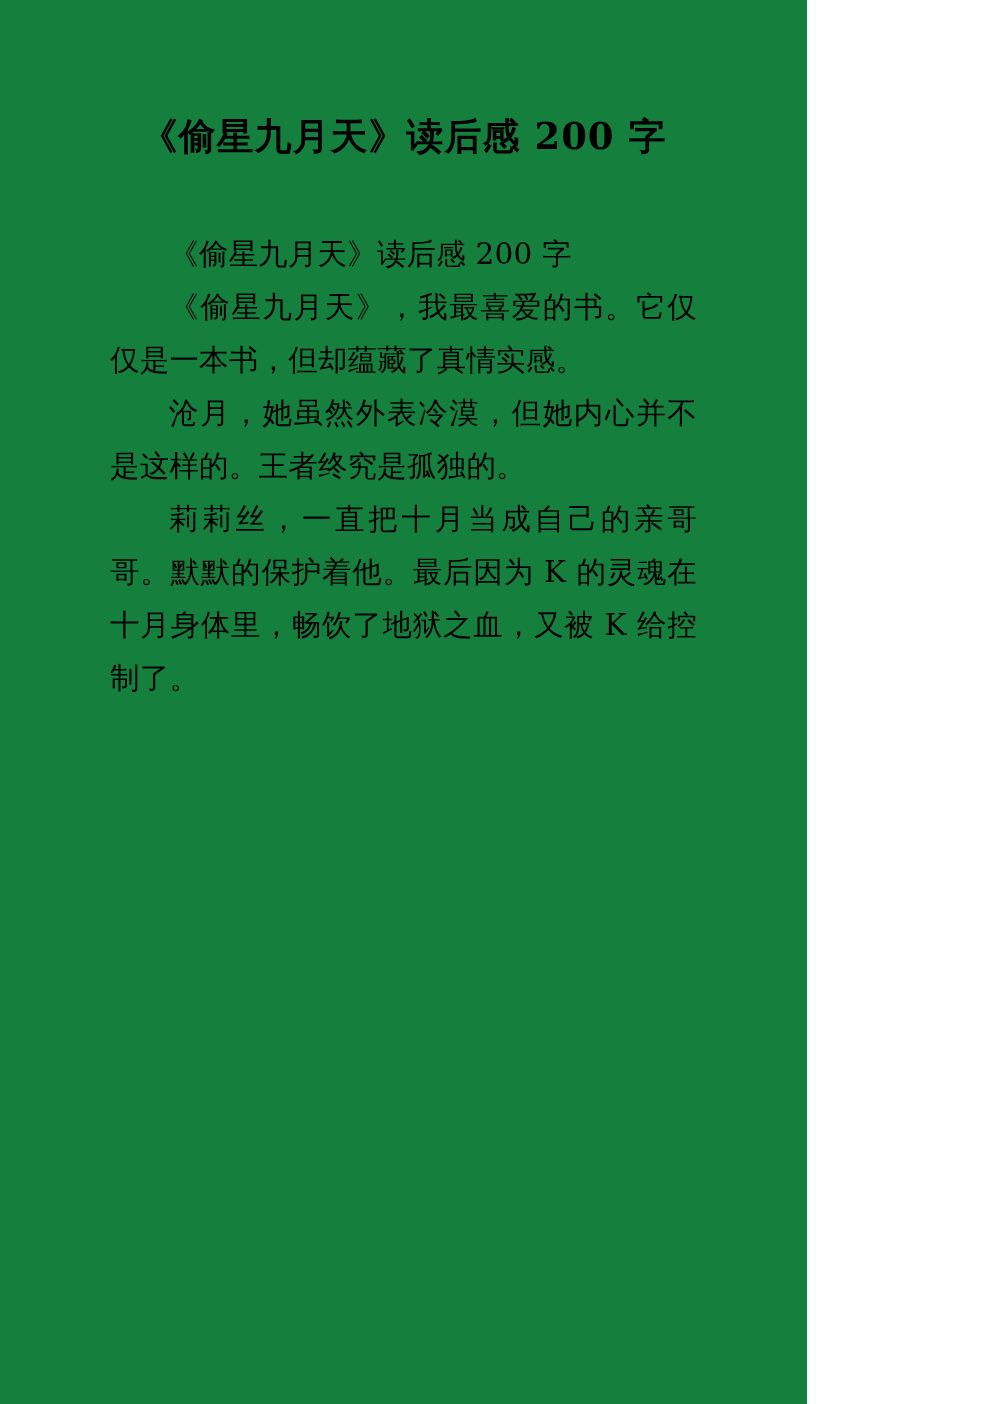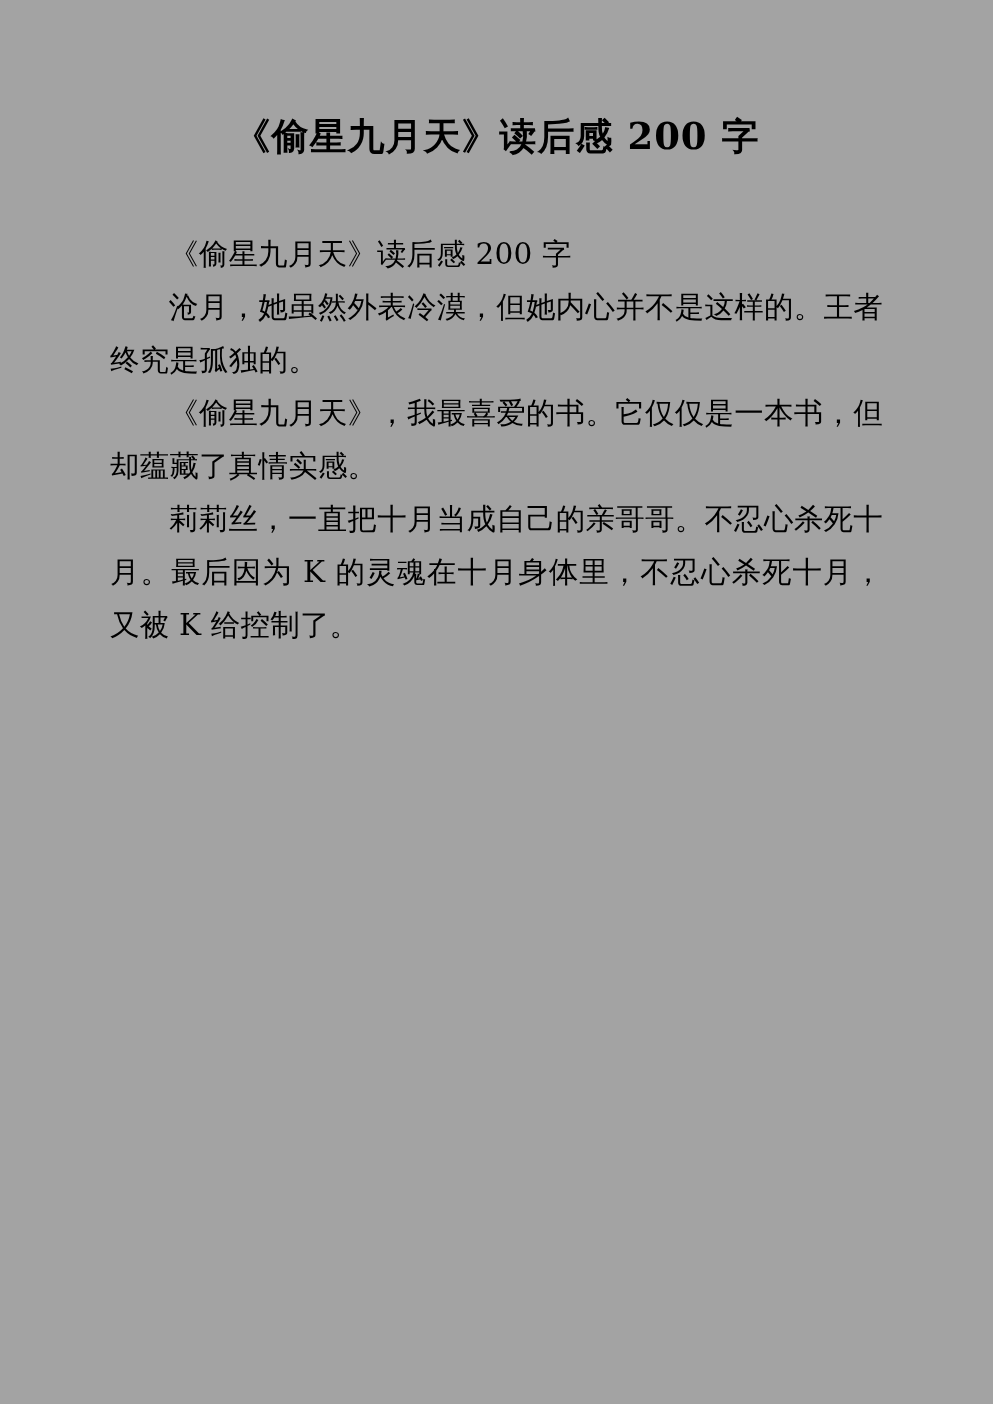--- a/index.html
+++ b/index.html
@@ -9,25 +9,25 @@
   }
   body {
     width: 993px;
     height: 1404px;
     font-family: "Liberation Serif", "DejaVu Serif", serif;
     color: #000000;
     overflow: hidden;
   }
   .page {
     position: relative;
-    width: 993px;
+    width: 807px;
     height: 1404px;
     box-sizing: border-box;
     padding: 0 110px;
-    background: #a3a3a3;
+    background: #15803d;
   }
   .doc-title {
     margin: 0;
     padding-top: 112px;
     text-align: center;
     font-size: 37px;
     font-weight: bold;
     letter-spacing: 1px;
     line-height: 1.35;
     font-family: "DejaVu Serif", "Liberation Serif", serif;
@@ -47,17 +47,17 @@
   }
 </style>
 </head>
 <body>
 
 <div class="page">
   <h1 class="doc-title">《偷星九月天》读后感 200 字</h1>
 
   <div class="body-block">
     <p class="para">《偷星九月天》读后感 200 字</p>
+    <p class="para">《偷星九月天》，我最喜爱的书。它仅仅是一本书，但却蕴藏了真情实感。</p>
     <p class="para">沧月，她虽然外表冷漠，但她内心并不是这样的。王者终究是孤独的。</p>
-    <p class="para">《偷星九月天》，我最喜爱的书。它仅仅是一本书，但却蕴藏了真情实感。</p>
-    <p class="para">莉莉丝，一直把十月当成自己的亲哥哥。不忍心杀死十月。最后因为 K 的灵魂在十月身体里，不忍心杀死十月，又被 K 给控制了。</p>
+    <p class="para">莉莉丝，一直把十月当成自己的亲哥哥。默默的保护着他。最后因为 K 的灵魂在十月身体里，畅饮了地狱之血，又被 K 给控制了。</p>
   </div>
 </div>
 
 </body></html>

